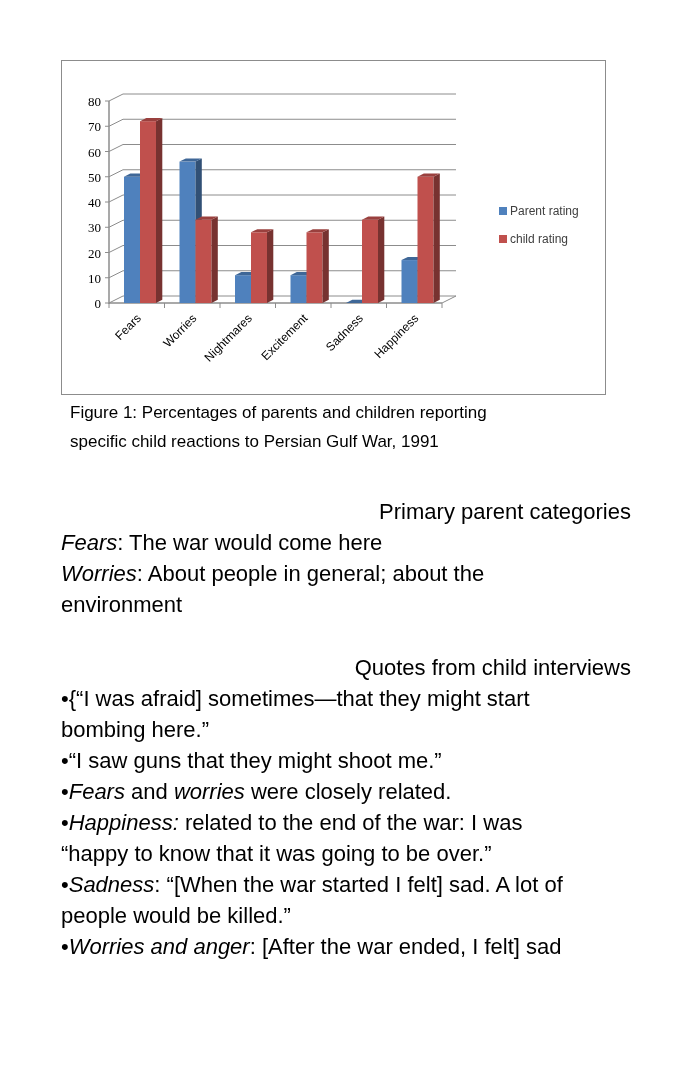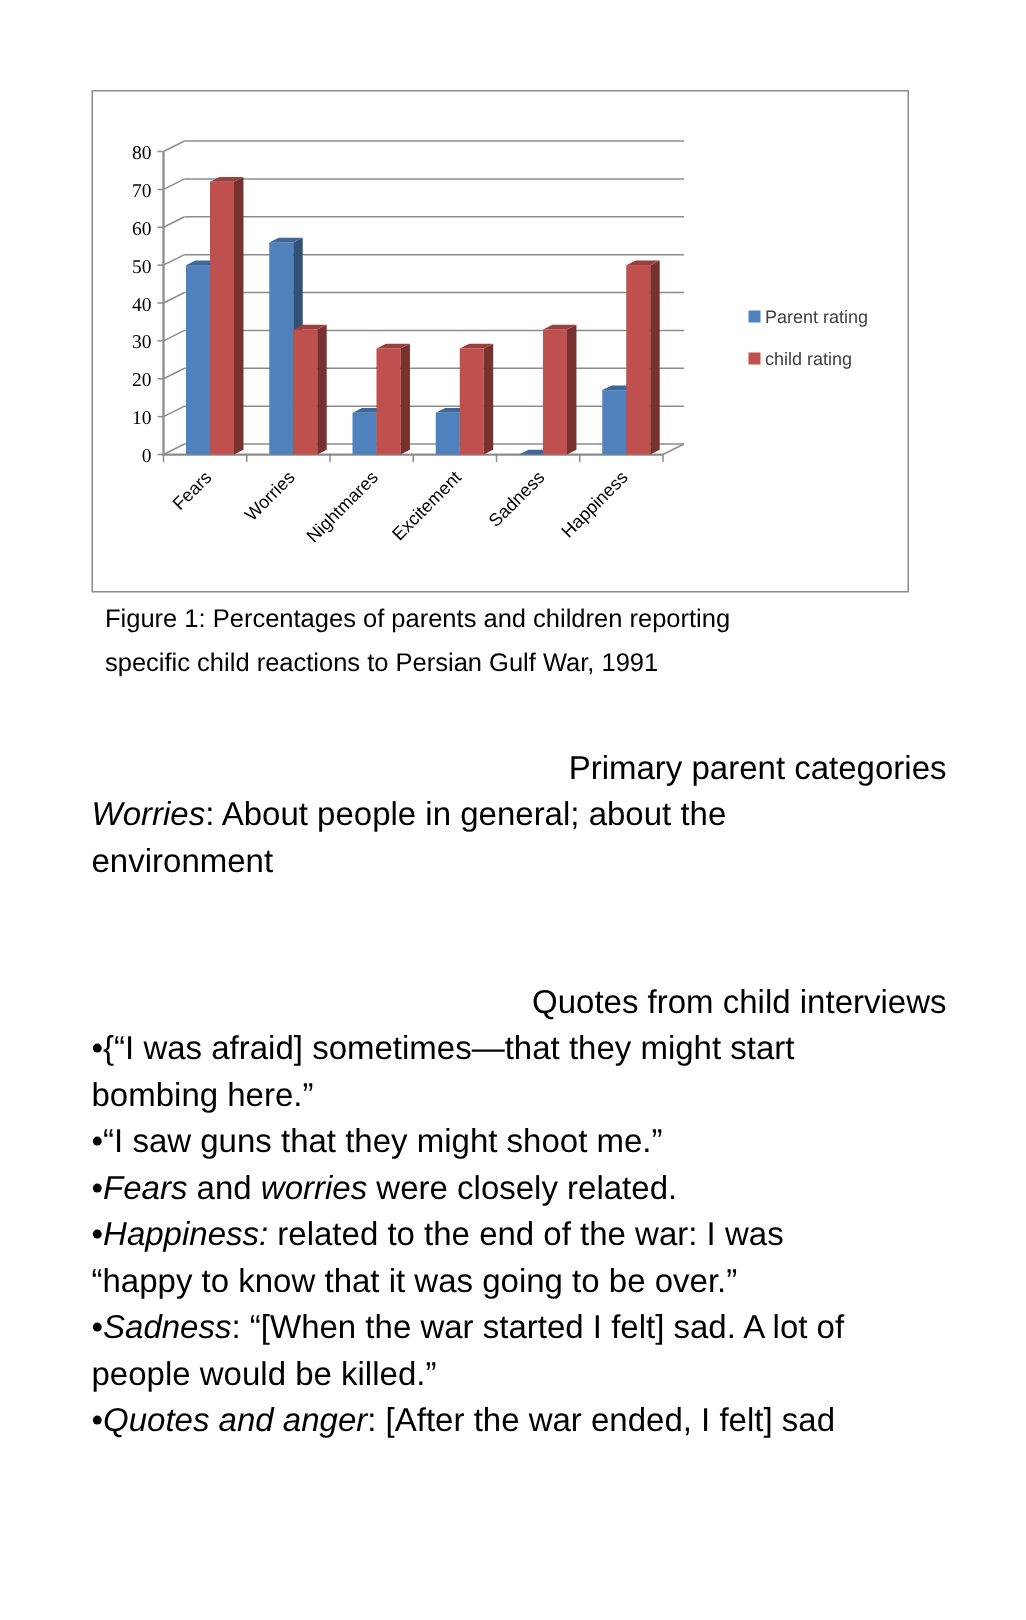--- a/index.html
+++ b/index.html
@@ -114,28 +114,29 @@
     </svg>
 </div>
 
 <div class="caption">
   <span class="line">Figure 1: Percentages of parents and children reporting</span>
   <span class="line">specific child reactions to Persian Gulf War, 1991</span>
 </div>
 
 <div class="body-text" style="top:496px;">
   <span class="center">Primary parent categories</span>
+  <span class="line"><i>Fears</i><span>: The war would come here</span></span>
   <span class="line"><i>Worries</i><span>: About people in general; about the</span></span>
   <span class="line">environment</span>
 </div>
 
 <div class="body-text" style="top:652px;">
   <span class="center">Quotes from child interviews</span>
   <span class="line">•{“I was afraid] sometimes—that they might start</span>
   <span class="line">bombing here.”</span>
   <span class="line">•“I saw guns that they might shoot me.”</span>
   <span class="line"><span>•</span><i>Fears</i><span> and </span><i>worries</i><span> were closely related.</span></span>
   <span class="line"><span>•</span><i>Happiness:</i><span> related to the end of the war: I was</span></span>
   <span class="line">“happy to know that it was going to be over.”</span>
   <span class="line"><span>•</span><i>Sadness</i><span>: “[When the war started I felt] sad. A lot of</span></span>
   <span class="line">people would be killed.”</span>
-  <span class="line"><span>•</span><i>Quotes and anger</i><span>: [After the war ended, I felt] sad</span></span>
+  <span class="line"><span>•</span><i>Worries and anger</i><span>: [After the war ended, I felt] sad</span></span>
 </div>
 
 </body></html>

